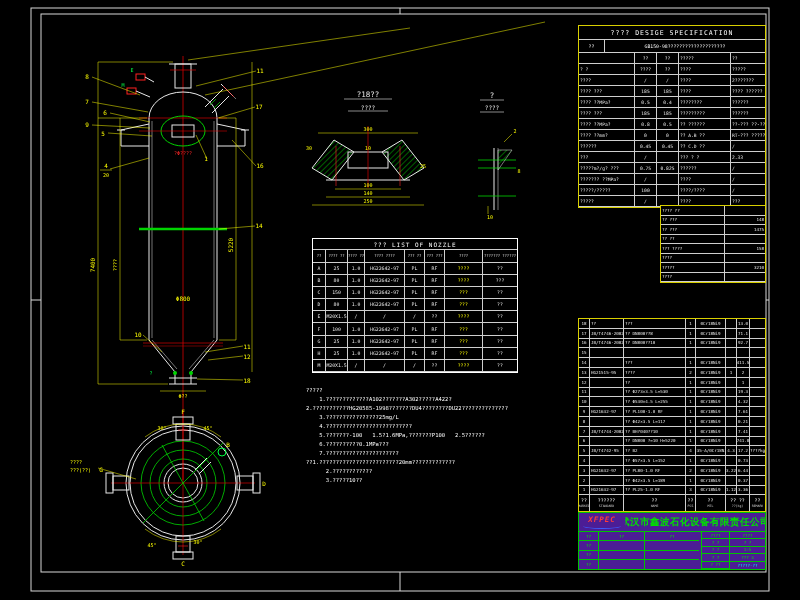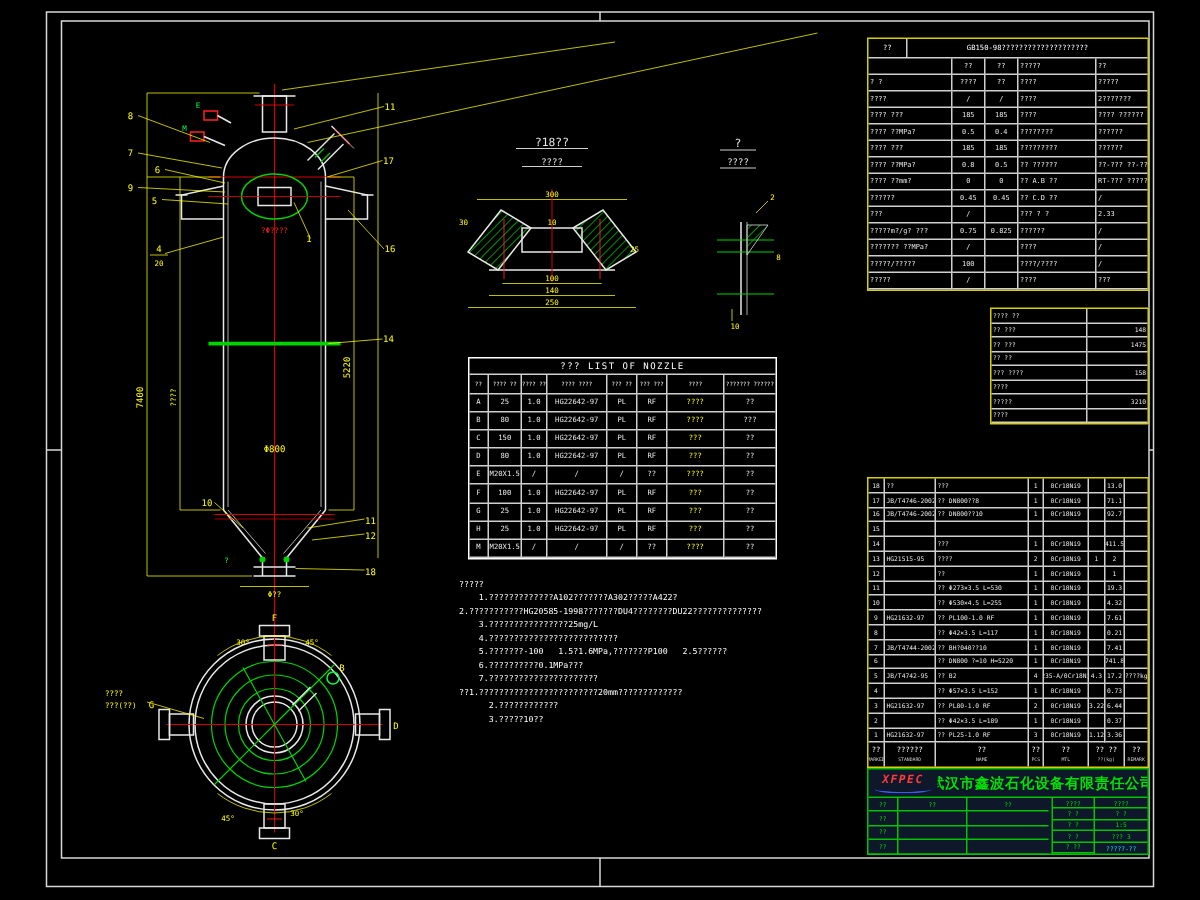--- a/index.html
+++ b/index.html
@@ -48,21 +48,21 @@
   .nz-head{height:13px;}
   .nz-head .c{font-size:3.8px;white-space:normal;text-align:center;line-height:4px;}
   .nz-row{height:12.1px;font-size:4.8px;}
   .nz-row .pp{color:#ffff00;}
 
   
   .notes{left:306px;top:386px;width:272px;}
   .note-line{font-size:5.5px;line-height:9px;color:#fff;white-space:pre;overflow:hidden;}
 
   
-  .tblock{left:578px;top:512px;width:188px;height:58px;border:1px solid #00c400;box-sizing:border-box;color:#00e000;background:#0f172a;}
+  .tblock{left:578px;top:512px;width:188px;height:58px;border:1px solid #00c400;box-sizing:border-box;color:#00e000;background:#4c1d95;}
   .tb-top{height:18px;display:flex;border-bottom:1px solid #00c400;align-items:center;}
   .logo{width:46px;display:flex;flex-direction:column;align-items:center;justify-content:center;}
   .logo-text{color:#ff3b3b;font-weight:bold;font-style:italic;font-size:7.5px;letter-spacing:1px;line-height:7px;}
   .logo-swoosh{width:38px;height:5px;border-bottom:1.6px solid #3a5cff;border-radius:50%;}
   .company{flex:1;font-size:9.5px;font-weight:bold;color:#00e000;display:flex;align-items:center;justify-content:center;
            letter-spacing:.5px;white-space:nowrap;overflow:hidden;}
   .tb-bottom{display:flex;height:38px;}
   .tb-left{width:122px;border-right:1px solid #00c400;}
   .tbl-row{display:grid;grid-template-columns:20px 46px 54px;height:9.4px;}
   .gc{border-right:1px solid #00c400;border-bottom:1px solid #00c400;font-size:4.2px;color:#00e000;
@@ -302,20 +302,21 @@
     <g>
       <text x="492" y="98" class="wt lg">?</text>
       <text x="492" y="110" class="wt">????</text>
       <text x="515" y="133" class="sm">2</text>
       <text x="519" y="173" class="sm">8</text>
       <text x="490" y="219" class="sm">10</text>
     </g>
   </svg>
 
   <div class="abs ypanel spec">
+    <div class="spec-title">????   DESIGE   SPECIFICATION</div>
     <div class="spec-code">
       <div>??</div>
       <div>GB150-98????????????????????</div>
     </div>
     <div>
 
     <div class="spec-row">
         <div class="c l"></div>
         <div class="c">??</div>
         <div class="c">??</div>

